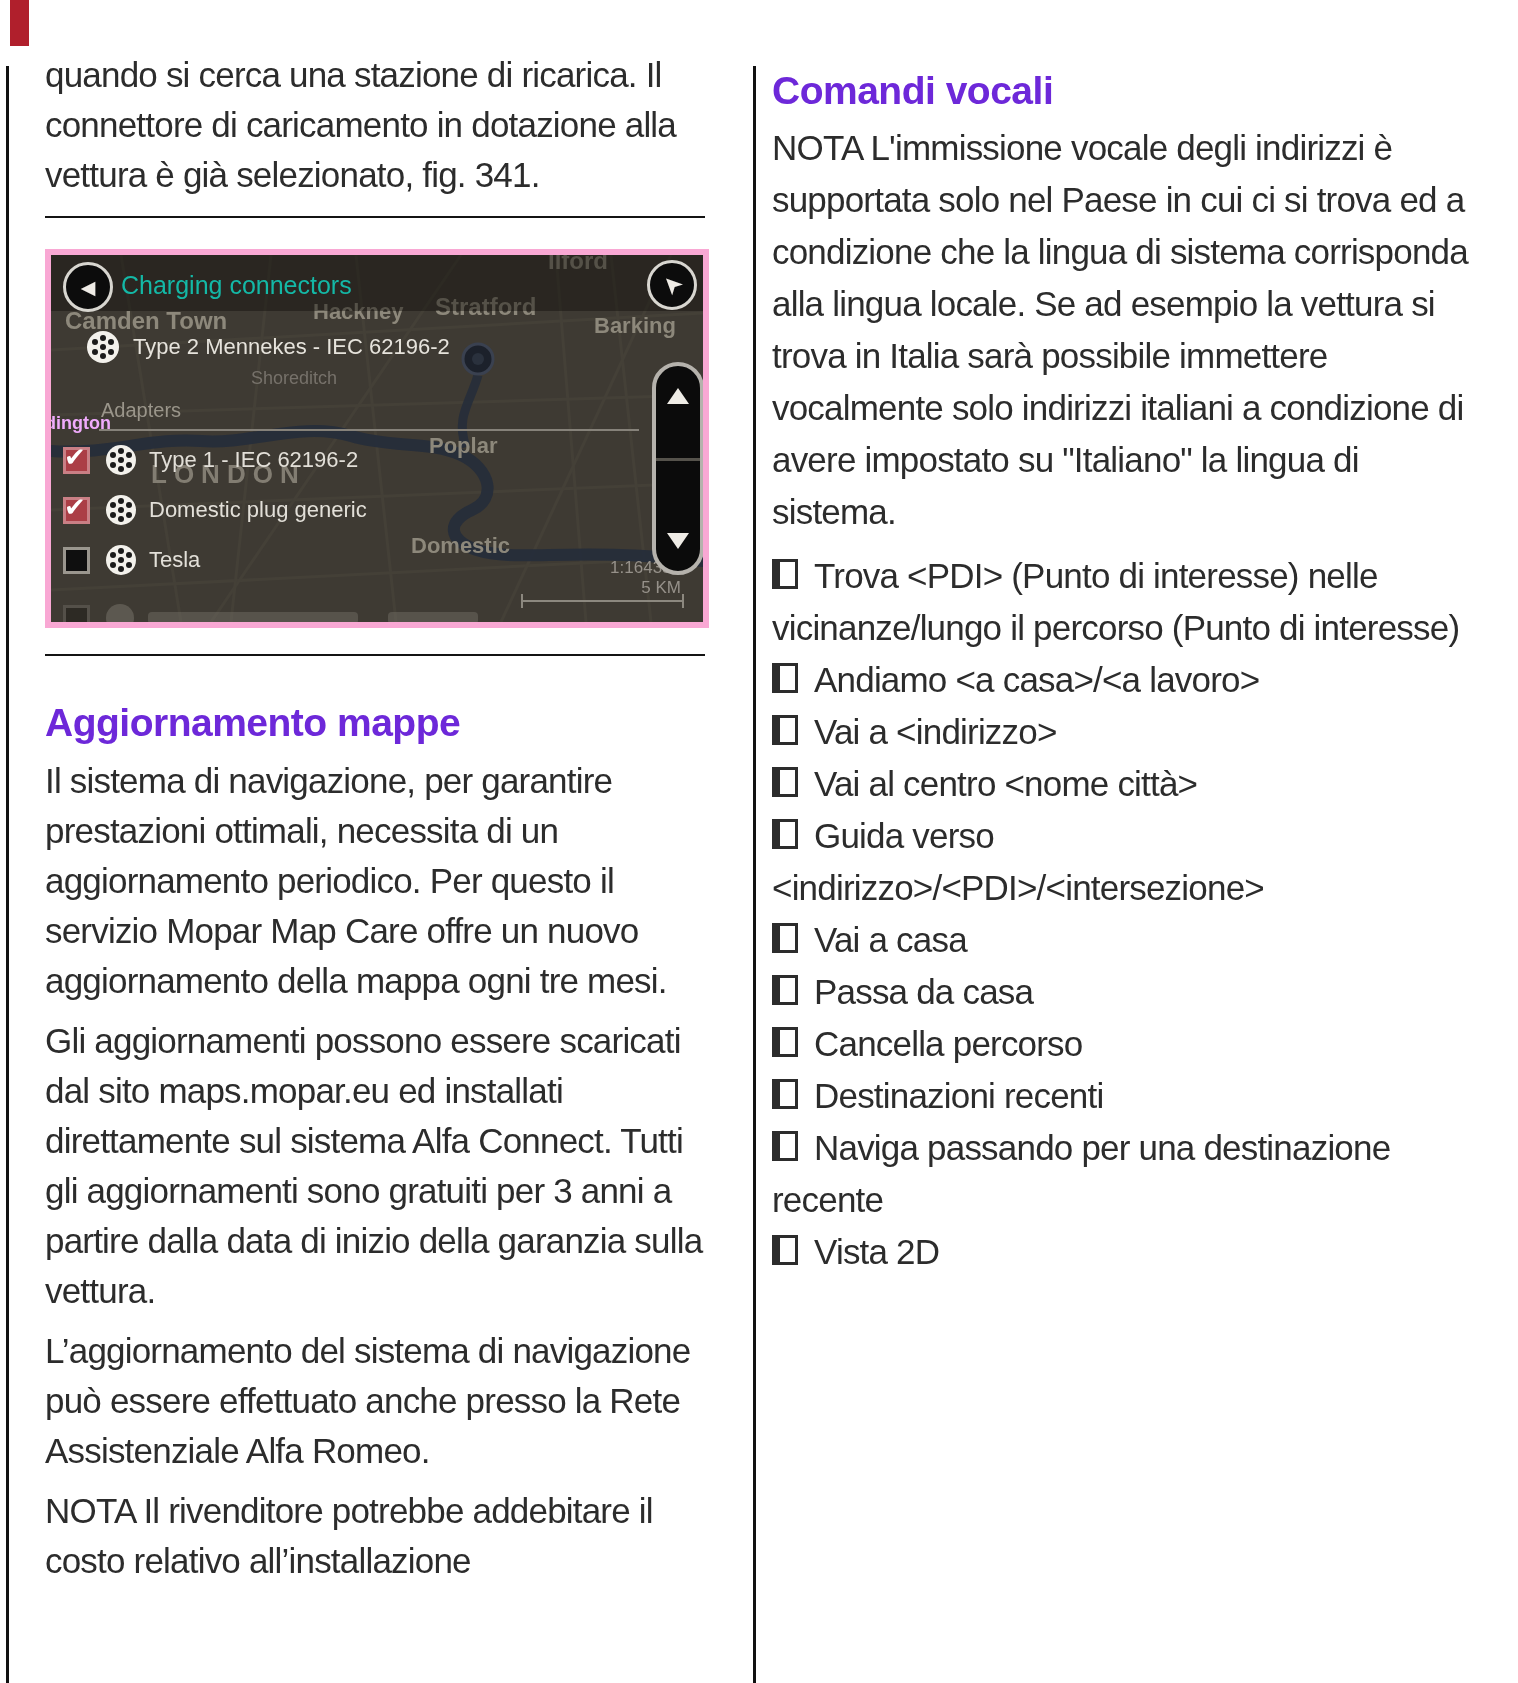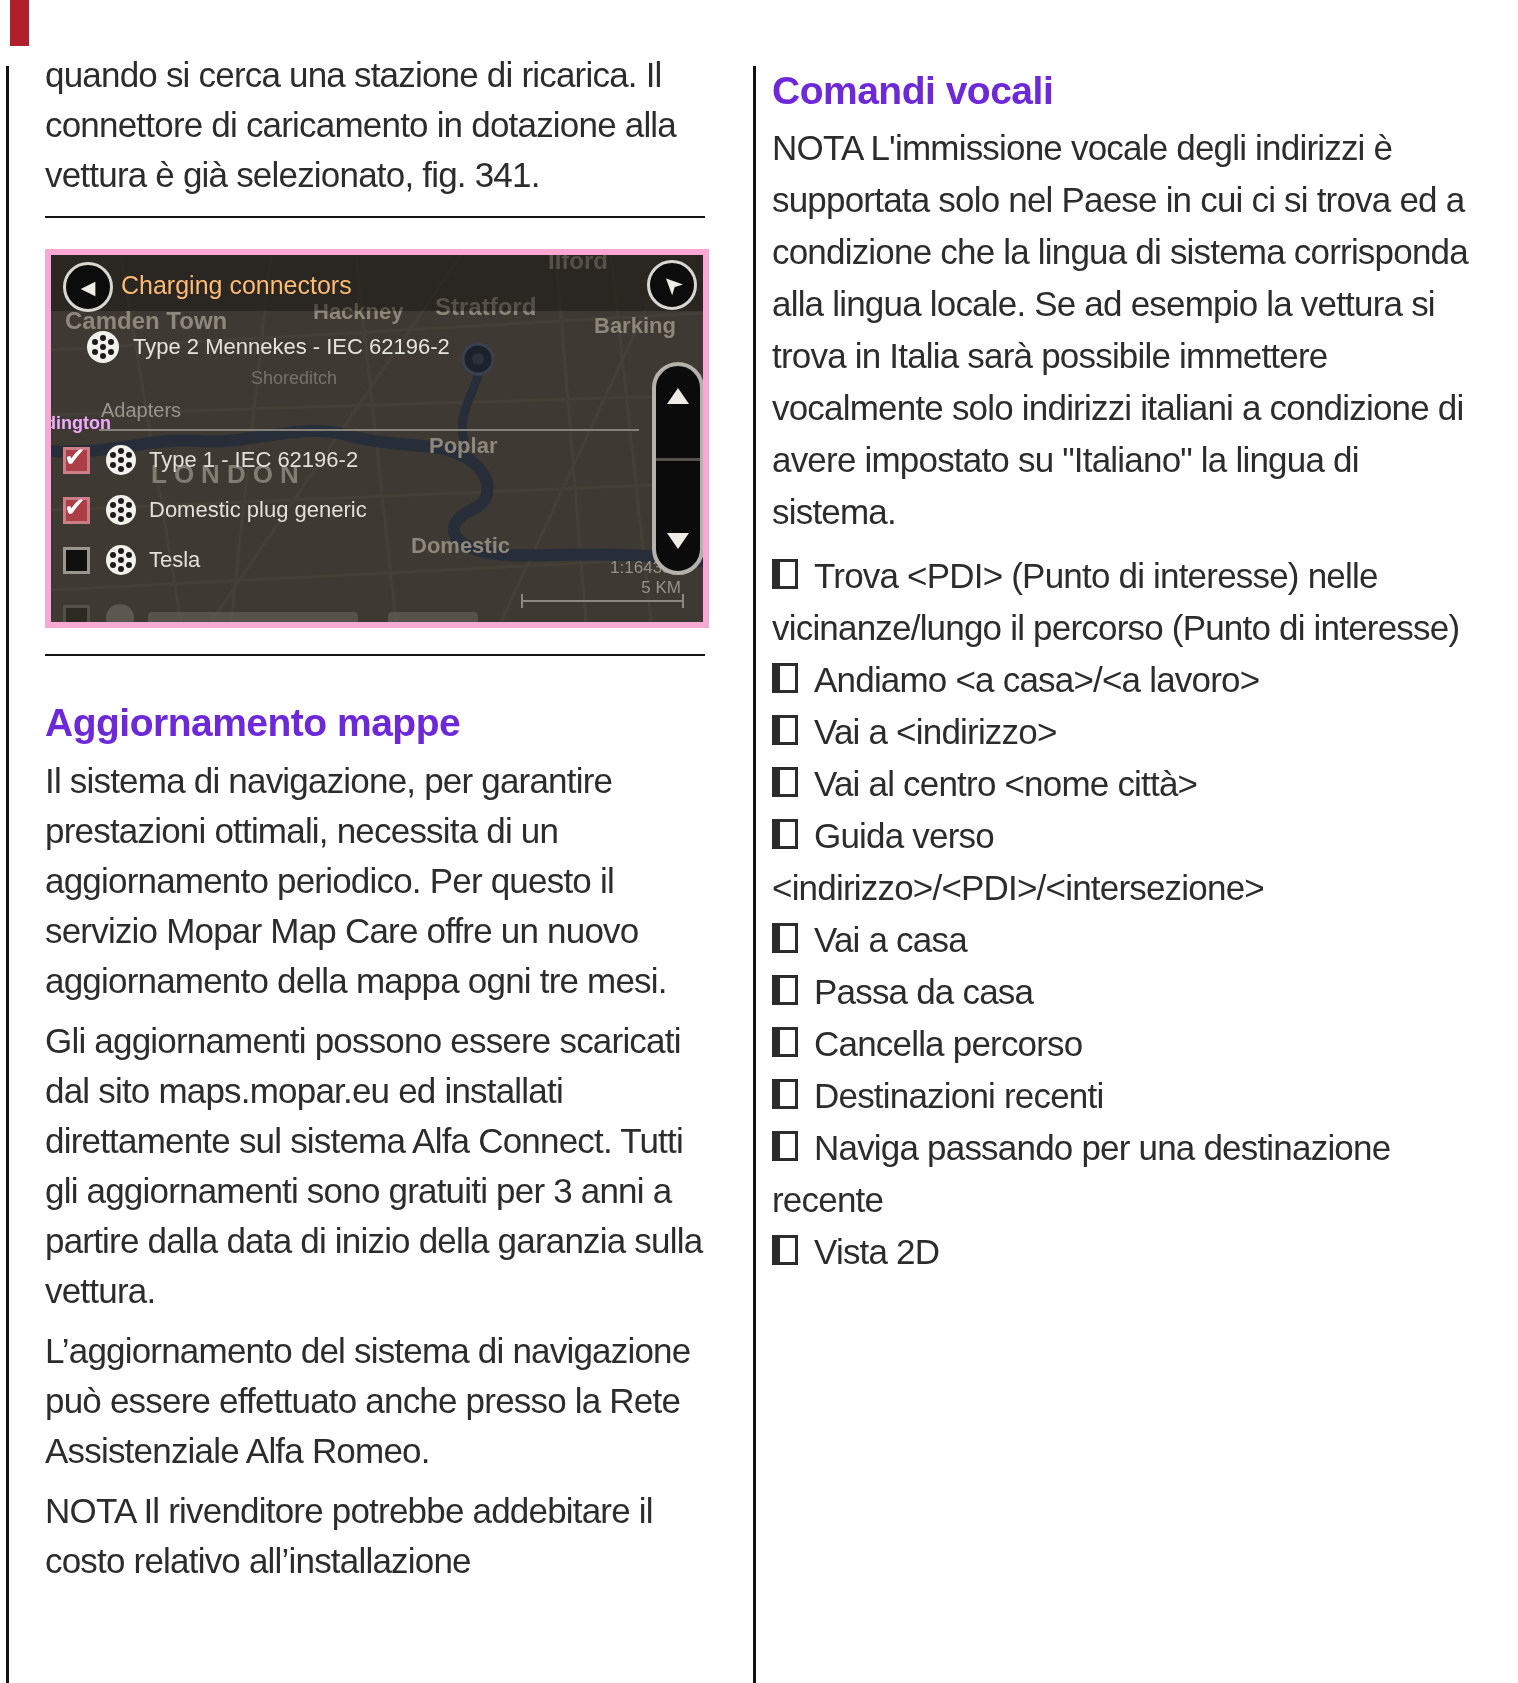--- a/index.html
+++ b/index.html
@@ -28,21 +28,21 @@
   
   .figure{position:relative;margin-top:31px;width:652px;height:367px;background:#3e3a33;
           border:6px solid #f9a8d4;overflow:hidden;font-family:"Liberation Sans",sans-serif;}
   .fig-header{position:absolute;left:0;top:0;right:0;height:56px;background:rgba(18,16,12,.45);z-index:3;}
   .circle-btn{position:absolute;width:44px;height:44px;border-radius:50%;background:#0c0c0c;
               border:3px solid #d8d6d0;display:flex;align-items:center;justify-content:center;z-index:4;}
   .back-btn{left:12px;top:7px;}
   .back-btn .glyph{color:#efece6;font-size:19px;line-height:1;}
   .compass-btn{right:6px;top:5px;}
   .compass-btn .glyph{color:#efece6;font-size:24px;line-height:1;transform:rotate(-135deg);display:block;}
-  .fig-title{position:absolute;left:70px;top:16px;z-index:4;color:#fdba74;font-size:25px;letter-spacing:0;text-align:center;}
+  .fig-title{position:absolute;left:70px;top:16px;z-index:4;color:#14b8a6;font-size:25px;letter-spacing:0;text-align:center;}
   .map-label{position:absolute;color:#8d887b;font-weight:700;z-index:1;white-space:nowrap;}
   .map-roads{position:absolute;left:0;top:0;z-index:0;}
   
   .sel-row{position:absolute;left:36px;top:76px;z-index:2;display:flex;align-items:center;}
   .conn-icon{position:relative;width:32px;height:32px;border-radius:50%;background:#f3f1ec;flex:0 0 auto;}
   .conn-icon::after{content:"";position:absolute;left:13px;top:13px;width:6px;height:6px;border-radius:50%;
         background:#1b1b1b;box-shadow:0 -9px 0 #1b1b1b,8px -5px 0 #1b1b1b,8px 5px 0 #1b1b1b,
         0 9px 0 #1b1b1b,-8px 5px 0 #1b1b1b,-8px -5px 0 #1b1b1b;}
   .sel-row .conn-label{margin-left:14px;color:#e6e3dc;font-size:22px;}
   

